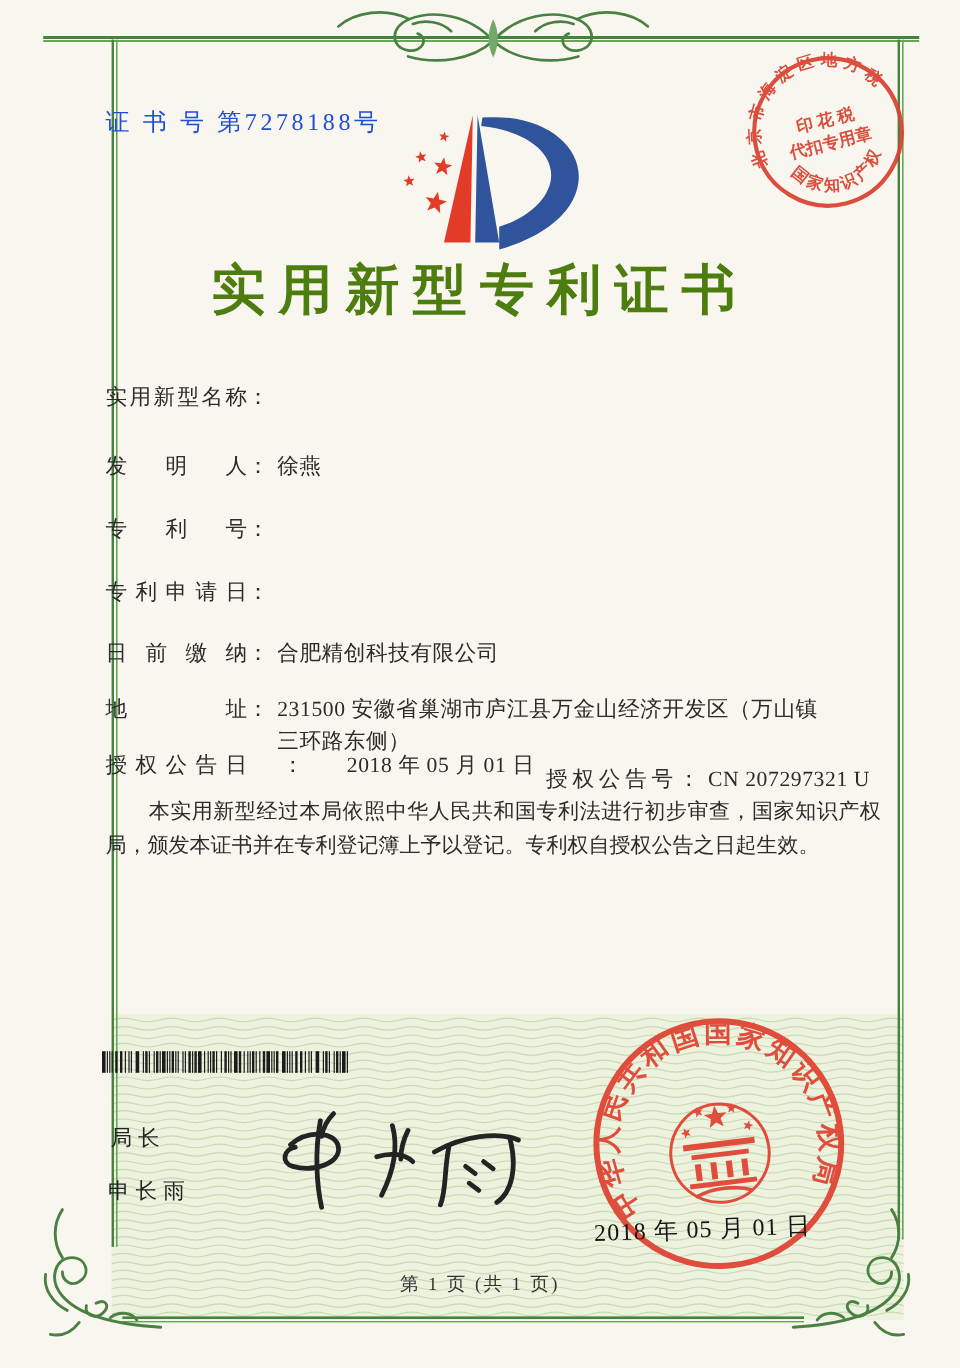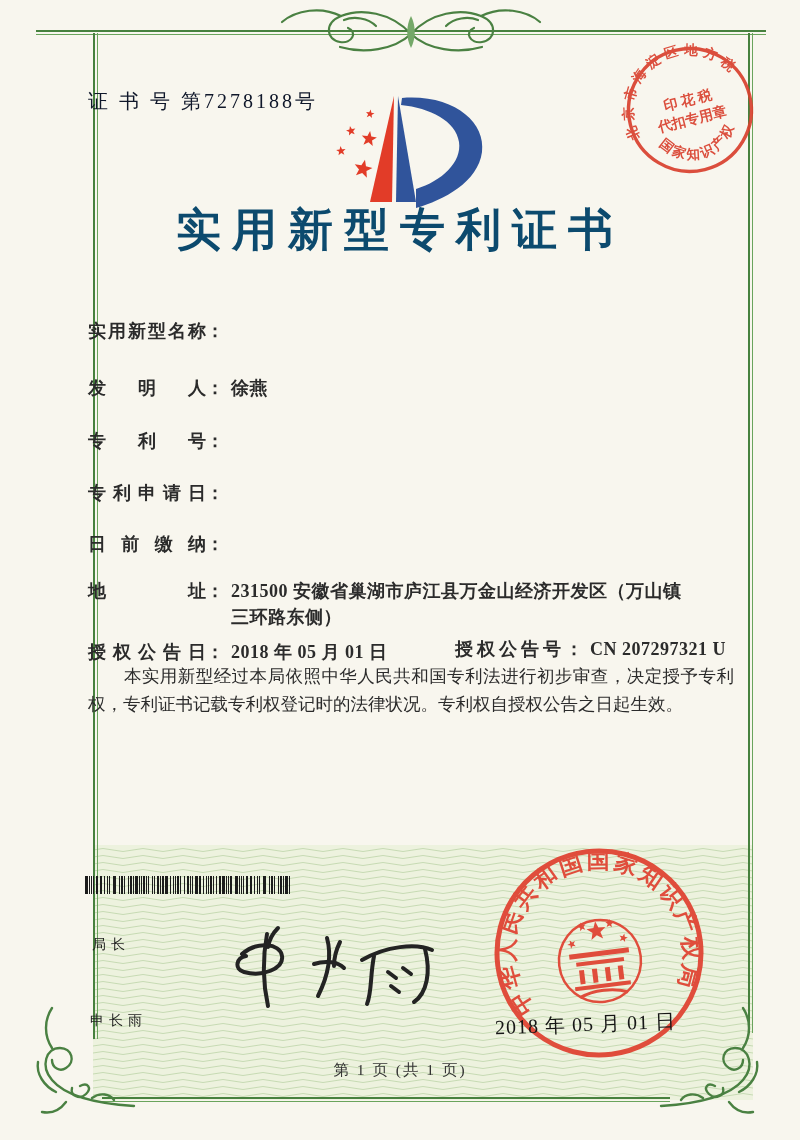--- a/index.html
+++ b/index.html
@@ -8,41 +8,41 @@
     font-family:"Liberation Serif","DejaVu Serif",serif;color:#2b2b2b;overflow:hidden;
   }
   .abs{position:absolute;}
   
   .hrule{height:5px;background:linear-gradient(#47813e 0 2.2px,rgba(0,0,0,0) 2.2px 3.6px,#6aa45c 3.6px 5px);}
   .vrule{width:5px;background:linear-gradient(to right,#47813e 0 2.2px,rgba(0,0,0,0) 2.2px 3.6px,#6aa45c 3.6px 5px);}
   
   #band{left:93px;top:845px;width:660px;height:255px;background:#edf2de;}
   #band svg{display:block;}
   
-  #cert-no{left:88px;top:88px;font-size:20px;letter-spacing:3px;color:#0f172a;}
-  
-  #title{left:0;top:200px;width:100%;text-align:center;font-size:45px;font-weight:700;
-         letter-spacing:11px;color:#0c4a6e;}
+  #cert-no{left:88px;top:88px;font-size:20px;letter-spacing:3px;color:#1d4ed8;}
+  
+  #title{left:0;top:212px;width:100%;text-align:center;font-size:45px;font-weight:700;
+         letter-spacing:11px;color:#4d7c0f;}
   
   #fields{left:88px;top:312px;width:650px;font-size:18px;}
-  .frow{position:absolute;left:0;display:flex;align-items:flex-start;line-height:26px;white-space:nowrap;font-weight:bold;}
+  .frow{position:absolute;left:0;display:flex;align-items:flex-start;line-height:26px;white-space:nowrap;}
   .flabel{display:inline-block;width:118px;text-align:justify;text-align-last:justify;}
   .fcolon{display:inline-block;margin-right:7px;}
   .fvalue{display:inline-block;letter-spacing:.5px;}
   .fvalue.wrap{white-space:normal;max-width:452px;}
   
   #body-text{left:88px;top:662px;width:646px;font-size:17.5px;line-height:28.4px;text-align:justify;}
   #body-text p{margin:0;text-indent:2.05em;}
   
   #barcode{left:85px;top:876px;width:210px;height:18px;display:flex;align-items:stretch;}
   #barcode span{background:#1c1c1c;height:100%;flex:0 0 auto;}
   
-  .officer{font-family:"Liberation Sans","DejaVu Sans",sans-serif;font-size:14px;letter-spacing:5px;color:#222;}
+  .officer{font-family:"Liberation Sans","DejaVu Sans",sans-serif;font-size:18px;letter-spacing:5px;color:#222;}
   #officer-title{left:92px;top:936px;}
-  #officer-name{left:90px;top:1012px;}
+  #officer-name{left:90px;top:980px;}
   
   #seal-date{left:495px;top:1011px;font-size:20px;letter-spacing:1px;color:#161616;transform:rotate(-2deg);}
   
   #footer{left:0;top:1060px;width:100%;text-align:center;font-size:15.5px;color:#333;letter-spacing:2px;}
   
   #tax-stamp{left:620px;top:40px;transform:rotate(-14deg);opacity:.92;}
   #big-seal{left:489px;top:843px;transform:rotate(-7deg);opacity:.95;}
   svg{overflow:visible;}
 </style>
 </head>
@@ -163,40 +163,41 @@
       <span class="flabel">专利号</span>
         <span class="fcolon">：</span>
     </div>
     <div class="frow" style="top:168px;">
       <span class="flabel">专利申请日</span>
         <span class="fcolon">：</span>
     </div>
     <div class="frow" style="top:219px;">
       <span class="flabel">日前缴纳</span>
         <span class="fcolon">：</span>
+        <span class="fvalue">合肥精创科技有限公司</span>
     </div>
     <div class="frow" style="top:266px;">
       <span class="flabel">地址</span>
         <span class="fcolon">：</span>
         <span class="fvalue wrap">231500 安徽省巢湖市庐江县万金山经济开发区（万山镇三环路东侧）</span>
     </div>
-    <div class="frow" style="top:327px;">
+    <div class="frow" style="top:312px;gap:29px;">
       <span class="flabel">授权公告日</span>
         <span class="fcolon">：</span>
         <span class="fvalue">2018 年 05 月 01 日</span>
     </div>
     <div class="frow" style="top:324px;left:367px;">
       <span style="letter-spacing:4px;">授权公告号</span>
         <span class="fcolon">：</span>
         <span class="fvalue">CN 207297321 U</span>
     </div>
   </div>
 
   <div id="body-text" class="abs">
-    <p>本实用新型经过本局依照中华人民共和国专利法进行初步审查，决定授予专利权，专利证书记载专利权登记时的法律状况。专利权自授权公告之日起生效。</p>
+    <p>本实用新型经过本局依照中华人民共和国专利法进行初步审查，国家知识产权局，颁发本证书并在专利登记簿上予以登记。专利权自授权公告之日起生效。</p>
   </div>
 
   <div id="barcode" class="abs">
       <span style="width: 3px; margin-right: 1px;"></span>
       <span style="width: 1px; margin-right: 1px;"></span>
       <span style="width: 1px; margin-right: 1px;"></span>
       <span style="width: 1px; margin-right: 2px;"></span>
       <span style="width: 2px; margin-right: 2px;"></span>
       <span style="width: 2px; margin-right: 2px;"></span>
       <span style="width: 1px; margin-right: 2px;"></span>

